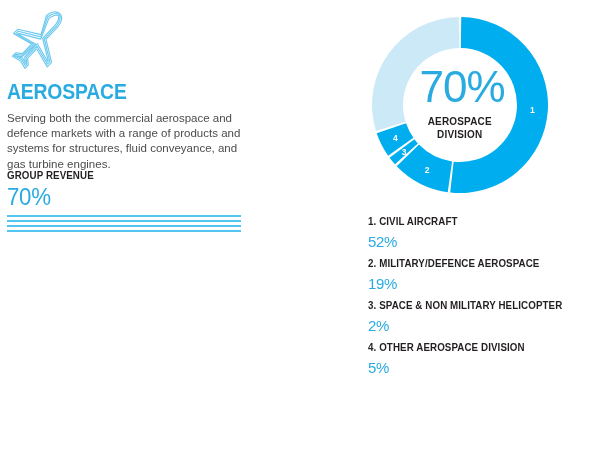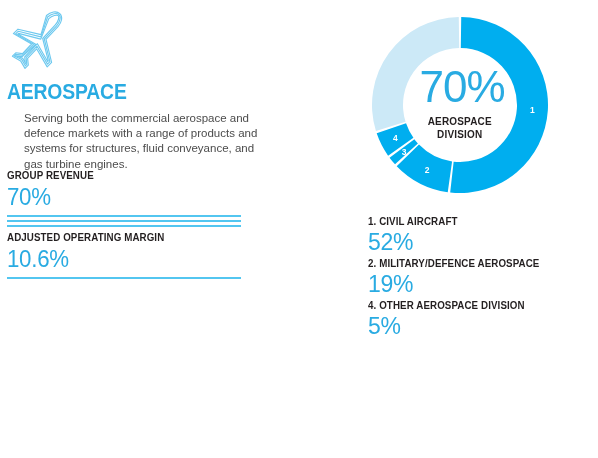--- a/index.html
+++ b/index.html
@@ -43,21 +43,21 @@
     line-height: 24px;
     font-weight: bold;
     color: #29ABE2;
     letter-spacing: -0.2px;
     transform: scaleX(0.88);
     transform-origin: left center;
     white-space: nowrap;
   }
   .division-desc {
     position: absolute;
-    left: 20px;
+    left: 3px;
     top: 111px;
     width: 245px;
     font-size: 11.5px;
     line-height: 15.2px;
     color: #4c4c4c;
   }
 
   .metrics {
     position: absolute;
     left: 3px;
@@ -158,21 +158,21 @@
     font-size: 10.5px;
     font-weight: bold;
     color: #231f20;
     letter-spacing: 0.1px;
     line-height: 14px;
     white-space: nowrap;
     transform: scaleX(0.93);
     transform-origin: left center;
   }
   .legend-value {
-    font-size: 23px;
+    font-size: 15px;
     line-height: 28px;
     color: #29ABE2;
     letter-spacing: -0.3px;
   }
 </style>
 </head>
 <body>
 
 <div class="page">
 
@@ -206,24 +206,20 @@
       <div class="metric">
         <div class="metric-label">GROUP REVENUE</div>
         <div class="metric-value"><span>70%</span></div>
       </div>
       <div class="metric-divider"></div>
 
       <div class="metric-divider"></div>
 
       <div class="metric-divider"></div>
 
-      <div class="metric">
-        <div class="metric-label">ADJUSTED OPERATING MARGIN</div>
-        <div class="metric-value"><span>10.6%</span></div>
-      </div>
       <div class="metric-divider"></div>
 
 
     </div>
   </div>
 
   <div class="right-col">
 
     <div class="donut-wrap">
       <svg id="donut-svg" width="184" height="184" viewBox="0 0 184 184" xmlns="http://www.w3.org/2000/svg">
@@ -256,20 +252,24 @@
       <div class="legend-item">
         <div class="legend-label"><span>1.</span> <span>CIVIL AIRCRAFT</span></div>
         <div class="legend-value">52%</div>
       </div>
 
       <div class="legend-item">
         <div class="legend-label"><span>2.</span> <span>MILITARY/DEFENCE AEROSPACE</span></div>
         <div class="legend-value">19%</div>
       </div>
 
+      <div class="legend-item">
+        <div class="legend-label"><span>3.</span> <span>SPACE &amp; NON MILITARY HELICOPTER</span></div>
+        <div class="legend-value">2%</div>
+      </div>
 
       <div class="legend-item">
         <div class="legend-label"><span>4.</span> <span>OTHER AEROSPACE DIVISION</span></div>
         <div class="legend-value">5%</div>
       </div>
 
     </div>
   </div>
 
 </div>

